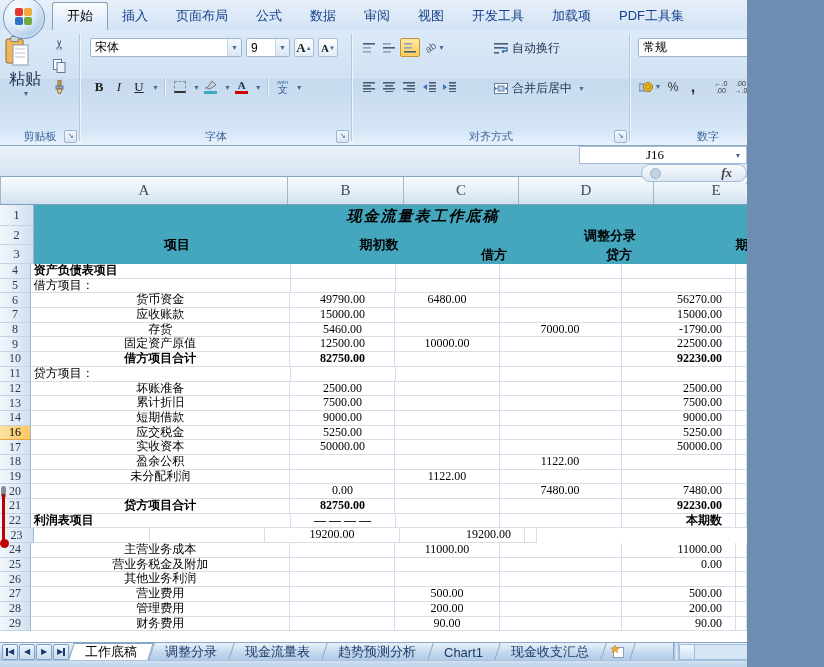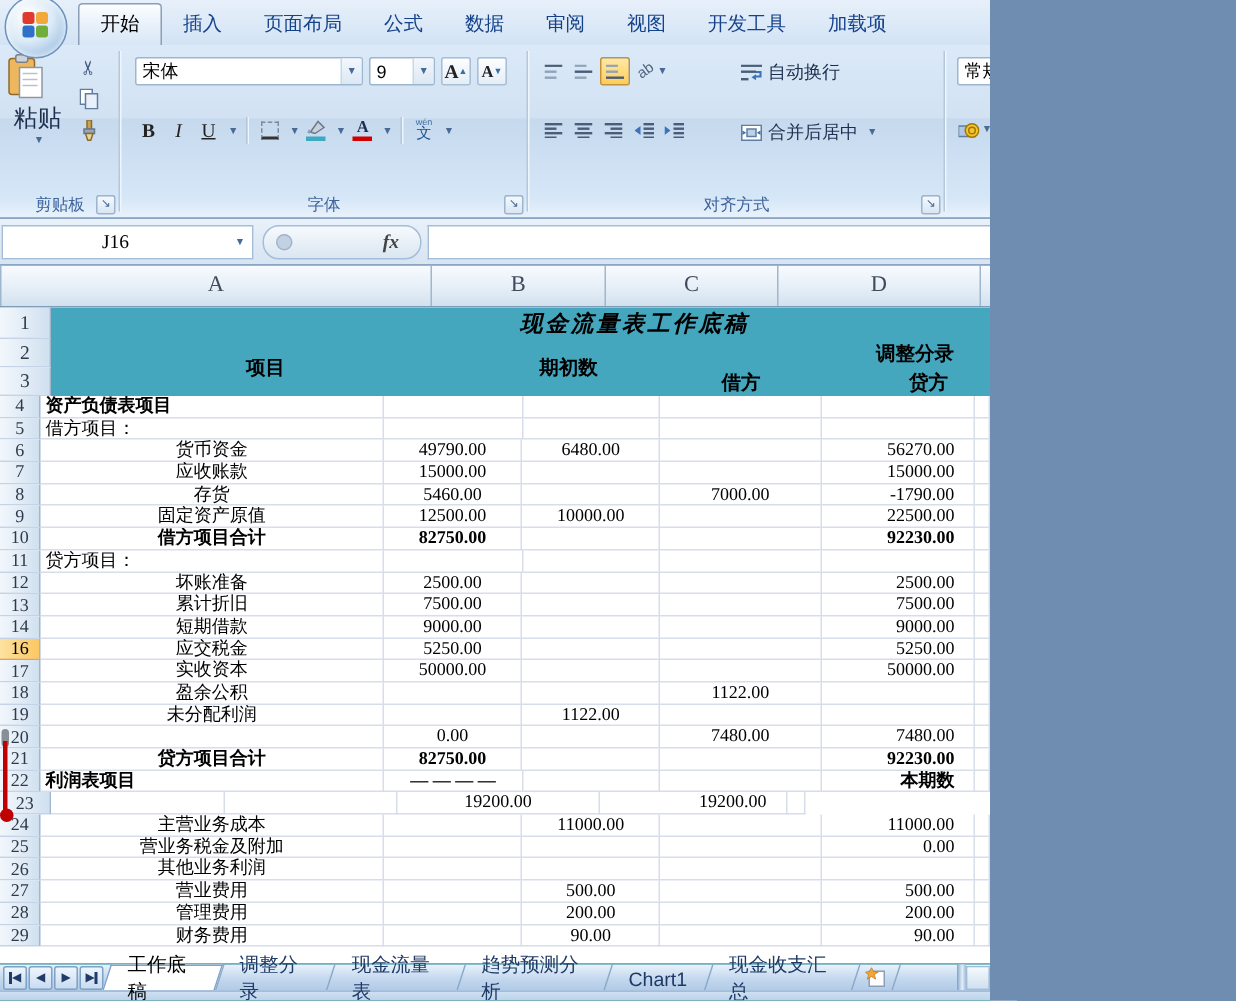--- a/index.html
+++ b/index.html
@@ -1,16 +1,16 @@
 <!DOCTYPE html>
 <html><head>
 <meta charset="utf-8">
 <style>
   html,body{margin:0;padding:0;background:#6f8db0;}
-  .app{position:relative;width:660px;height:667px;overflow:hidden;background:#14b8a6;
+  .app{position:relative;width:747px;height:667px;overflow:hidden;background:#eab308;
        font-family:"Liberation Sans","DejaVu Sans",sans-serif;font-size:12px;color:#1d2f4f;}
 
   
   .tabrow{position:relative;height:30px;background:linear-gradient(#e7f0fa,#d3e3f4);}
   .office-btn{position:absolute;left:3px;top:-3px;width:40px;height:40px;border-radius:50%;
      background:radial-gradient(circle at 35% 30%,#fdfefe,#dcebf7 45%,#aac8e6 75%,#7fa7d4);
      border:1px solid #6d93bd;box-shadow:inset 0 0 4px #fff;z-index:5;}
   .office-flower{position:absolute;left:11px;top:10px;width:18px;height:18px;display:grid;
      grid-template-columns:8px 8px;grid-template-rows:8px 8px;gap:1px;}
   .office-flower span{border-radius:2px;}
@@ -75,21 +75,21 @@
 
   
   .g-styles{left:786px;width:38px;overflow:hidden;}
   .cf-icon{position:absolute;left:10px;top:10px;width:16px;height:20px;display:grid;grid-template-columns:8px 8px;grid-template-rows:7px 7px 7px;}
   .cf-icon span{border:1px solid #92a7bf;margin:-1px 0 0 -1px;background:#fff;}
   .cf-r{background:#e0463a !important;}
   .cf-b{background:#3a66c6 !important;}
   .g-styles .stxt{position:absolute;left:4px;top:58px;font-size:11px;color:#1d2f4f;}
 
   
-  .fbar{position:relative;height:31px;background:linear-gradient(#e9f1fa,#d7e4f2);border-bottom:1px solid #8ba6c5;box-sizing:border-box;display:flex;align-items:center;}
+  .fbar{position:relative;height:31px;background:linear-gradient(#e9f1fa,#d7e4f2);border-bottom:1px solid #8ba6c5;box-sizing:border-box;display:flex;align-items:flex-end;flex-direction:column;}
   .namebox{width:168px;height:23px;margin-left:1px;background:#fff;border:1px solid #a5bdd6;display:flex;align-items:center;box-sizing:border-box;}
   .namebox .nval{flex:1;text-align:center;font-family:"Liberation Serif",serif;font-size:13px;color:#000;}
   .namebox .ndd{width:16px;font-size:7px;color:#4a6a96;text-align:center;}
   .fx-pill{width:106px;height:23px;margin-left:6px;border:1px solid #a5bdd6;border-radius:11px;
       background:linear-gradient(#f6fafd,#dae6f2);display:flex;align-items:center;box-sizing:border-box;}
   .fx-dot{width:9px;height:9px;border-radius:50%;background:#c2d2e2;border:1px solid #9fb4ca;margin-left:8px;}
   .fx-lbl{margin-left:auto;margin-right:14px;font-family:"Liberation Serif",serif;font-style:italic;font-weight:bold;font-size:13px;color:#444;}
   .finput{flex:1;height:23px;background:#fff;border:1px solid #a5bdd6;border-right:none;margin-left:4px;box-sizing:border-box;}
 
   
@@ -168,20 +168,21 @@
     <div class="rtabs" id="ribbon-tabs">
         <div class="rtab active">开始</div>
         <div class="rtab">插入</div>
         <div class="rtab">页面布局</div>
         <div class="rtab">公式</div>
         <div class="rtab">数据</div>
         <div class="rtab">审阅</div>
         <div class="rtab">视图</div>
         <div class="rtab">开发工具</div>
         <div class="rtab">加载项</div>
+        <div class="rtab">PDF工具集</div>
       </div>
   </div>
 
   <div class="ribbon">
 
     <div class="rgroup g-clip">
       <div class="paste-big">
         <svg width="26" height="30" viewBox="0 0 26 30">
           <rect x="2" y="3" width="17" height="24" rx="2" fill="#efb75d" stroke="#8d6b2e"></rect>
           <rect x="6.5" y="0.5" width="8" height="5" rx="1.5" fill="#cdd3da" stroke="#7c8288"></rect>

